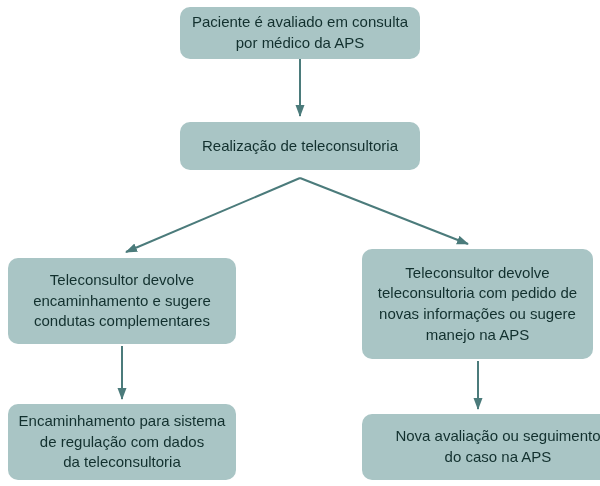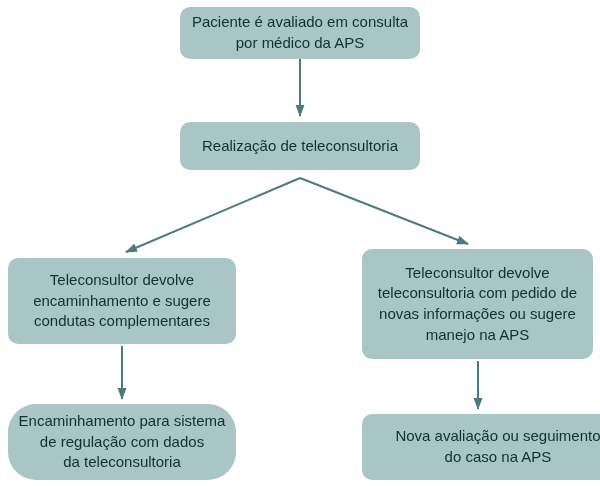--- a/index.html
+++ b/index.html
@@ -24,21 +24,21 @@
     font-size:15px;
     line-height:1.38;
     white-space:pre-line;
     padding:6px 10px;
     box-sizing:border-box;
   }
   #node-top{left:180px;top:7px;width:240px;height:52px;}
   #node-tele{left:180px;top:122px;width:240px;height:48px;}
   #node-left-mid{left:8px;top:258px;width:228px;height:86px;}
   #node-right-mid{left:362px;top:249px;width:231px;height:110px;}
-  #node-left-bottom{left:8px;top:404px;width:228px;height:76px;border-radius:28px;}
+  #node-left-bottom{left:8px;top:404px;width:228px;height:76px;}
   #node-right-bottom{left:362px;top:414px;width:272px;height:66px;}
   .arrows{
     position:absolute;left:0;top:0;width:600px;height:486px;
     pointer-events:none;
   }
   .arrow{
     stroke:var(--arrow-color);
     stroke-width:2;
     fill:none;
   }

